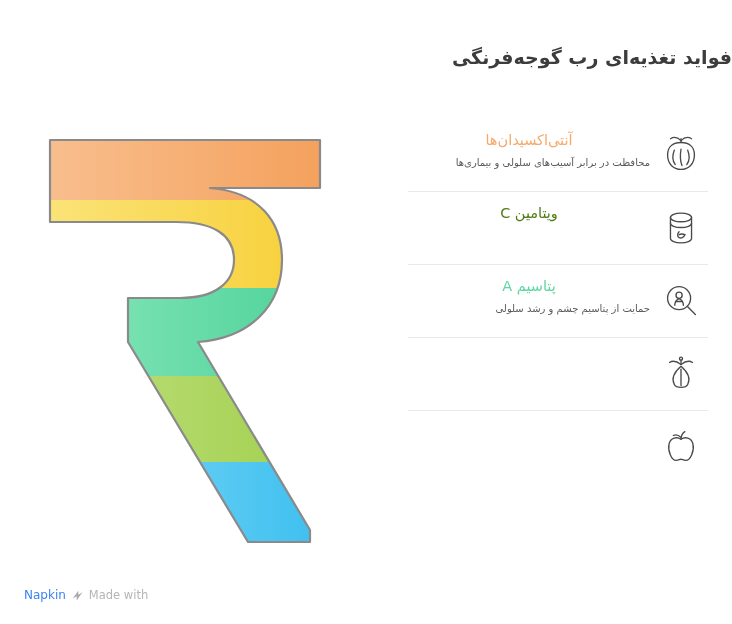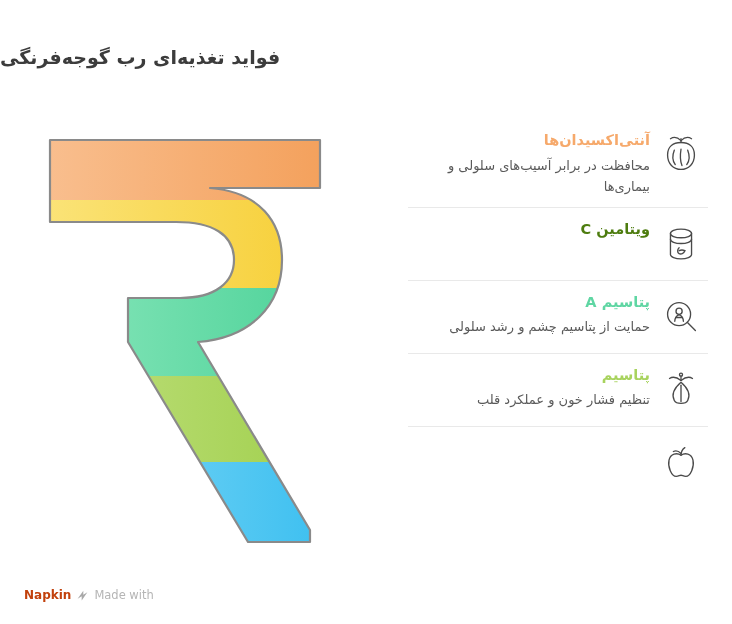--- a/index.html
+++ b/index.html
@@ -12,21 +12,21 @@
     height: 624px;
     position: relative;
     font-family: "DejaVu Sans", "Liberation Sans", sans-serif;
     overflow: hidden;
   }
   #page-title {
     position: absolute;
     top: 46px;
     left: 0;
     width: 732px;
-    text-align: left;
+    text-align: right;
     font-size: 19px;
     font-weight: bold;
     color: #3c3c3c;
     letter-spacing: 0.2px;
   }
   #graphic {
     position: absolute;
     left: 20px;
     top: 110px;
     width: 350px;
@@ -60,42 +60,43 @@
     justify-content: center;
   }
   .legend-text {
     flex: 1;
     text-align: right;
     padding-right: 4px;
     padding-top: 2px;
   }
   .legend-title {
     font-size: 14.5px;
-    font-weight: bold;
+    font-weight: normal;
     line-height: 1.5;
     margin-bottom: 3px;
+    text-align: center;
   }
   .legend-desc {
-    font-size: 13px;
+    font-size: 10px;
     color: #5a5a5a;
     line-height: 1.65;
   }
   #footer {
     position: absolute;
     left: 24px;
     bottom: 22px;
     display: flex;
     align-items: center;
     gap: 5px;
     color: #b5b5b5;
     font-size: 11.5px;
   }
   #footer .brand {
-    color: #c2410c;
-    font-weight: bold;
+    color: #3b82f6;
+    font-weight: normal;
     font-size: 12px;
   }
   .napkin-mark {
     display: inline-block;
     width: 13px;
     height: 13px;
   }
 </style>
 </head>
 <body>
@@ -239,24 +240,20 @@
         <g fill="none" stroke="#4a4a4a" stroke-width="1.4" stroke-linecap="round" stroke-linejoin="round">
           <path d="M24,16 C17,22 14,29 17,35 C19,39 29,39 31,35 C34,29 31,22 24,16 Z"></path>
           <path d="M24,19 L24,36"></path>
           <path d="M24,14 C20,11 15,10 12,12"></path>
           <path d="M24,14 C28,11 33,10 36,12"></path>
           <path d="M24,14 L24,9"></path>
           <circle cx="24" cy="8" r="1.6"></circle>
         </g>
       </svg>
     </div>
-    <div class="legend-text">
-      <div class="legend-title" style="color:#A8D35E">پتاسیم</div>
-      <div class="legend-desc">تنظیم فشار خون و عملکرد قلب</div>
-    </div>
   </div>
 
   <div class="legend-row last">
     <div class="legend-icon">
       <svg viewBox="0 0 48 48" width="46" height="46">
         <g fill="none" stroke="#4a4a4a" stroke-width="1.4" stroke-linecap="round" stroke-linejoin="round">
           <path d="M24,16 C20,13 13,14 11.5,21 C10,28 14,38 19,38 C21.5,38 22.5,36.8 24,36.8 C25.5,36.8 26.5,38 29,38 C34,38 38,28 36.5,21 C35,14 28,13 24,16 Z"></path>
           <path d="M24,16 C24,13 25,10 28,8"></path>
           <path d="M24,14 C21,11 18,11 16,12"></path>
         </g>

